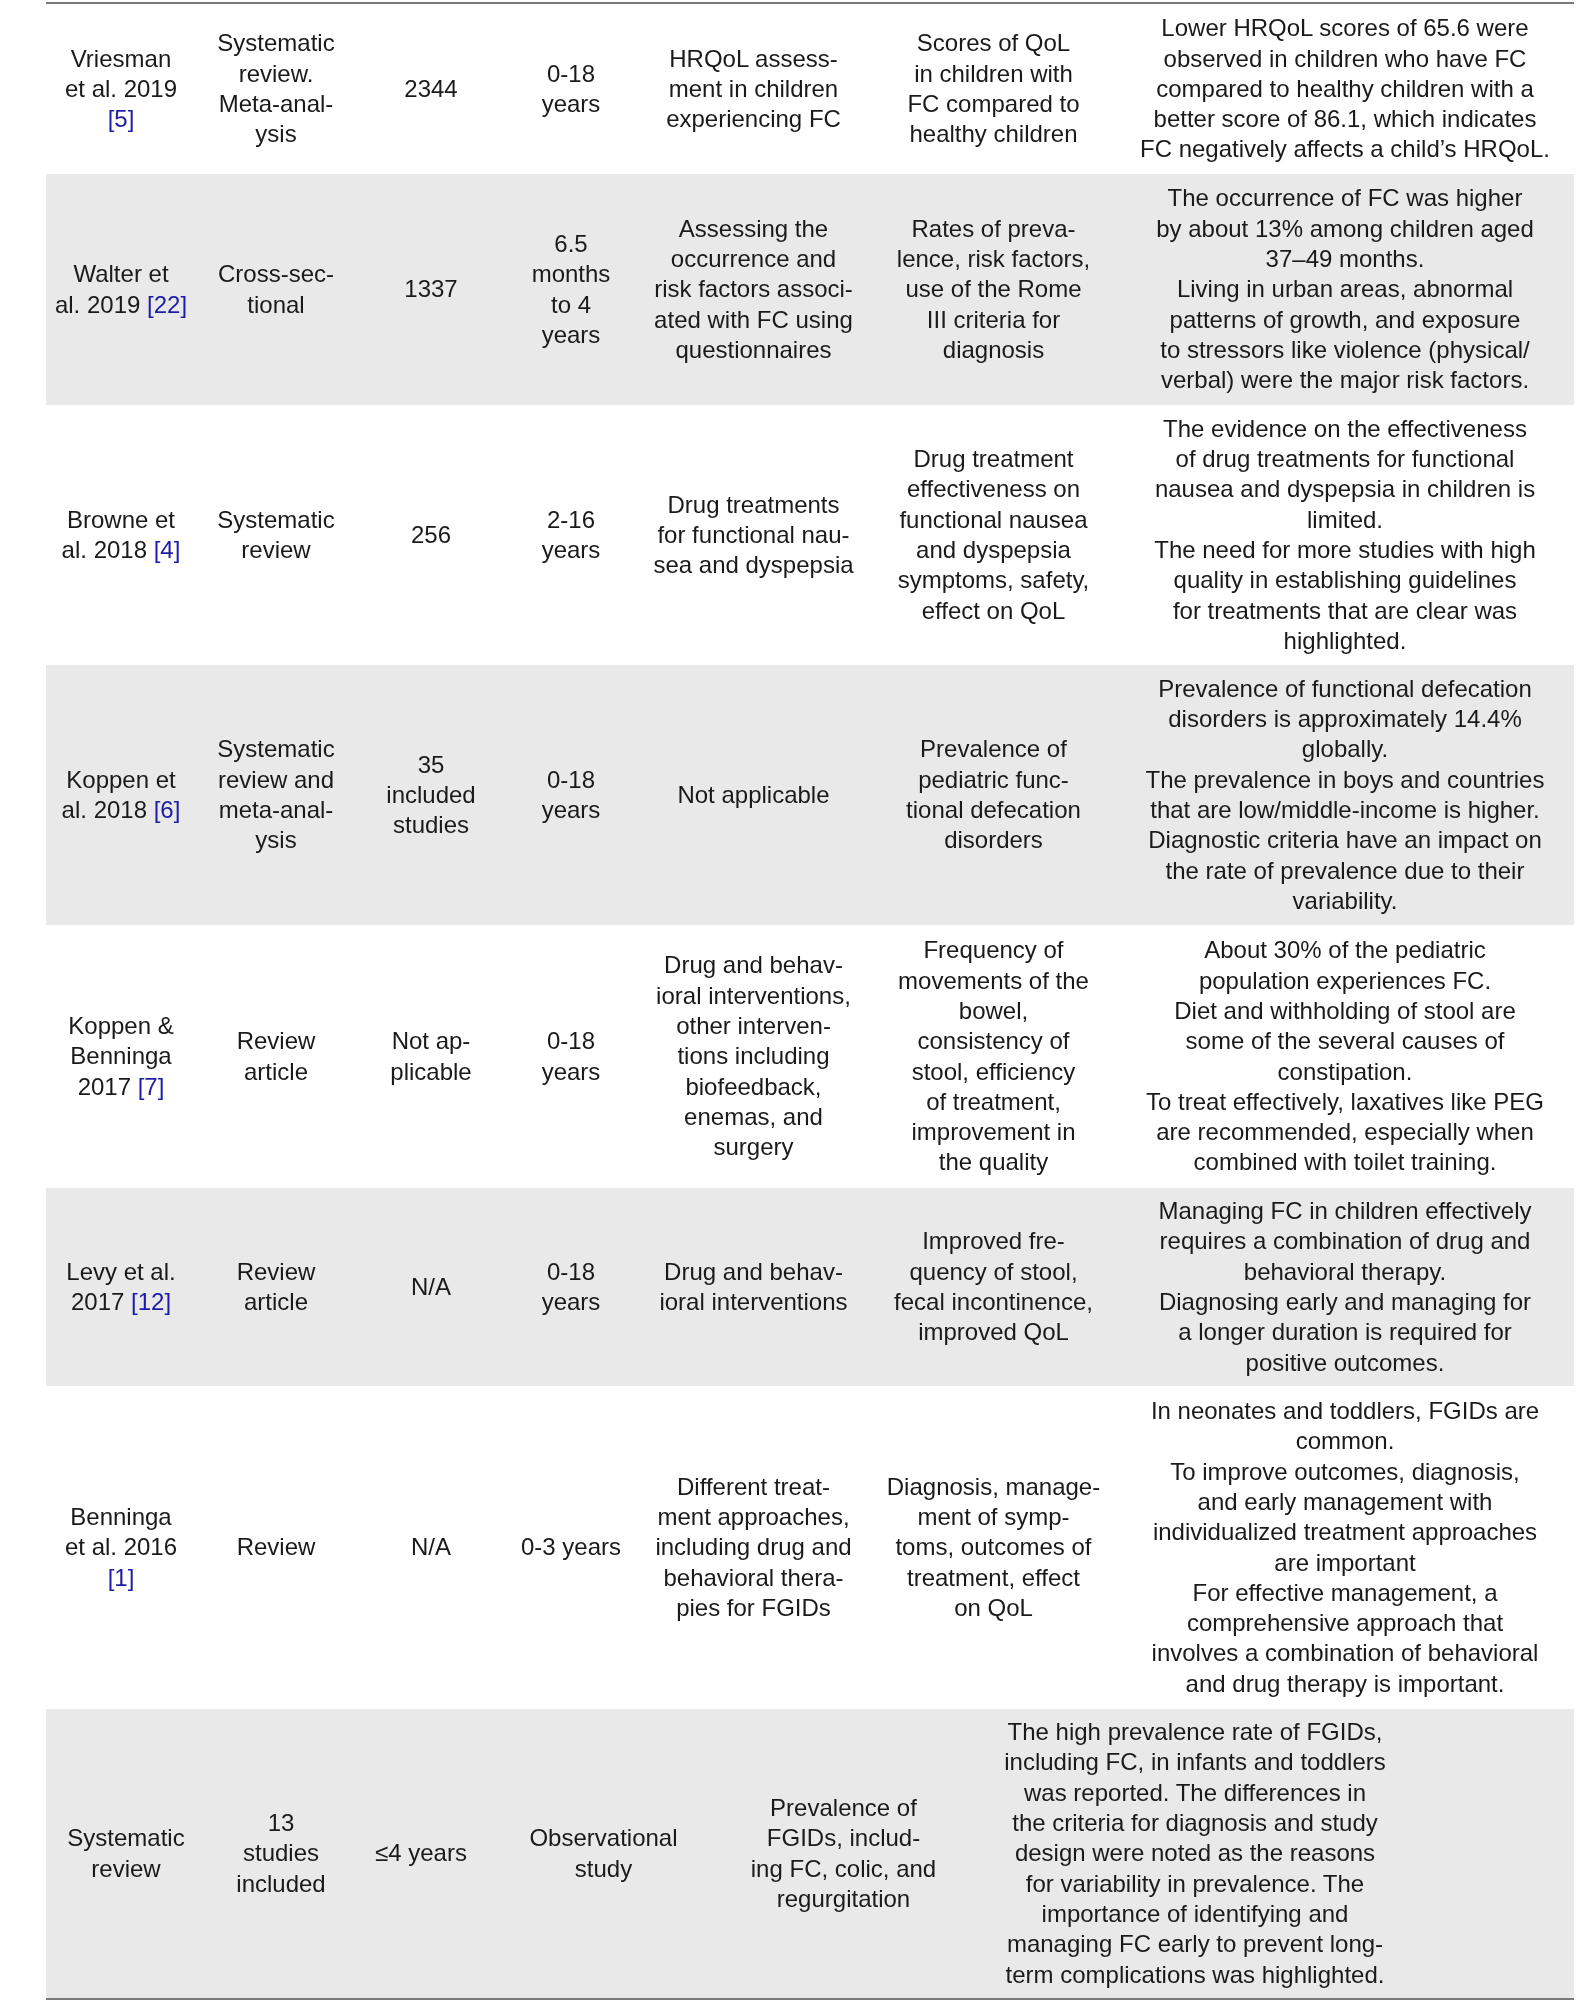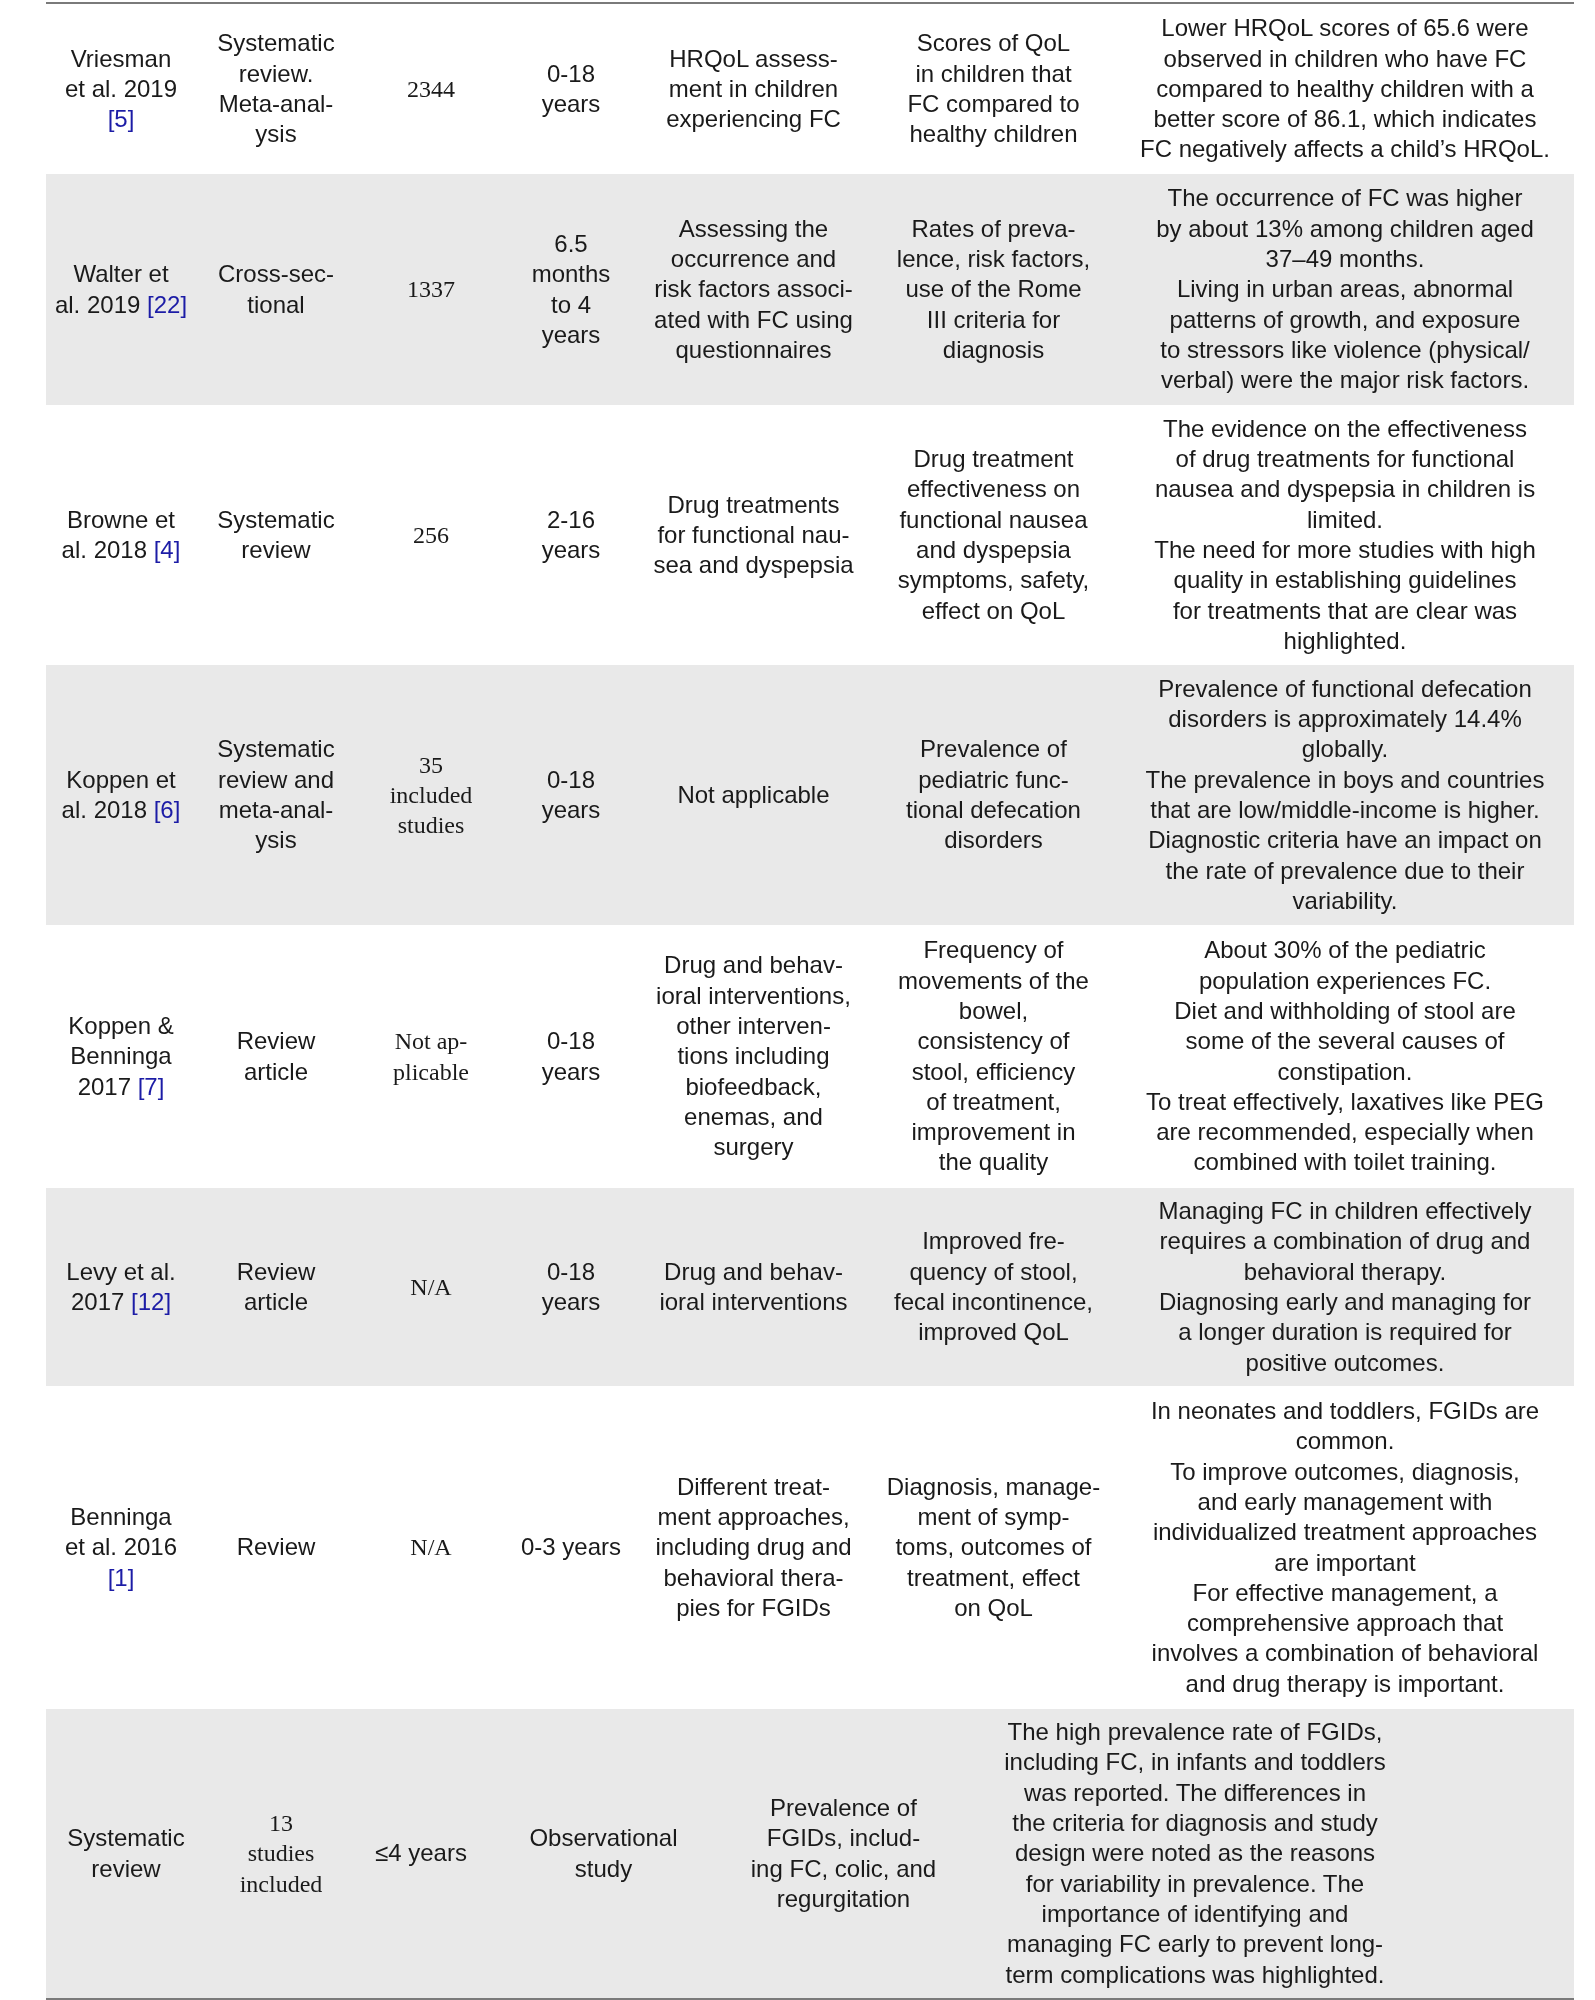--- a/index.html
+++ b/index.html
@@ -4,21 +4,21 @@
 <style>
   html, body { margin: 0; padding: 0; background: #ffffff; }
   body { width: 1595px; height: 2000px; overflow: hidden; position: relative;
          font-family: "Liberation Sans", "DejaVu Sans", sans-serif; color: #1a1a1a; }
   .table { position: absolute; left: 46px; top: 2px; width: 1528px; border-top: 2px solid #7a7a7a; border-bottom: 2px solid #7a7a7a; }
   .row { display: flex; align-items: center; }
   .row.alt { background: #e9e9e9; }
   .cell { text-align: center; font-size: 24px; line-height: 30.3px; box-sizing: border-box; padding: 0 4px; white-space: pre-line; }
   .c0 { width: 150px; }
   .c1 { width: 160px; }
-  .c2 { width: 150px; font-family: Liberation Serif, serif; }
+  .c2 { width: 150px; }
   .c3 { width: 130px; }
   .c4 { width: 235px; }
   .c5 { width: 245px; }
   .c6 { width: 458px; }
   .ref { color: #1c1ca6; }
 </style>
 </head>
 <body>
 
 <div class="table">
@@ -29,21 +29,21 @@
 review.
 Meta-anal-
 ysis</div>
     <div class="cell c2">2344</div>
     <div class="cell c3">0-18
 years</div>
     <div class="cell c4">HRQoL assess-
 ment in children
 experiencing FC</div>
     <div class="cell c5">Scores of QoL
-in children that
+in children with
 FC compared to
 healthy children</div>
     <div class="cell c6">Lower HRQoL scores of 65.6 were
 observed in children who have FC
 compared to healthy children with a
 better score of 86.1, which indicates
 FC negatively affects a child’s HRQoL.</div>
   </div>
   <div class="row alt" style="height:231px">
     <div class="cell c0"><span>Walter et

